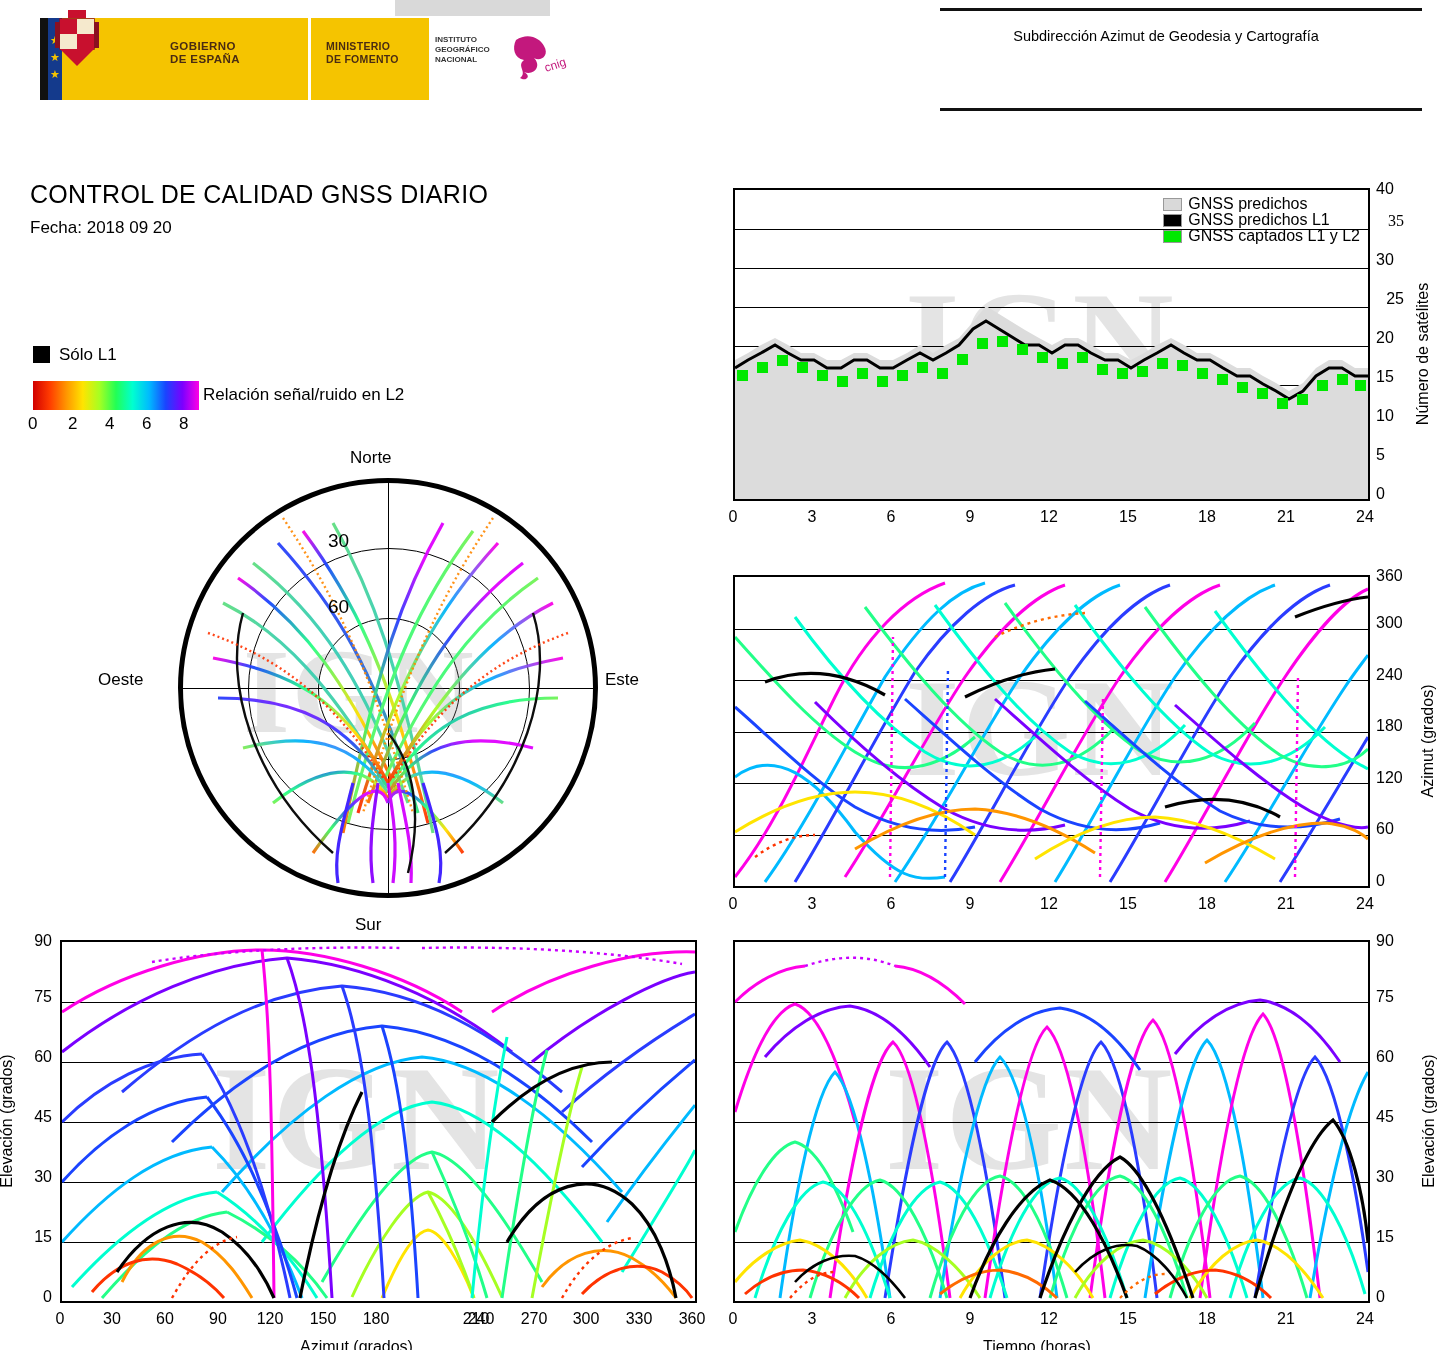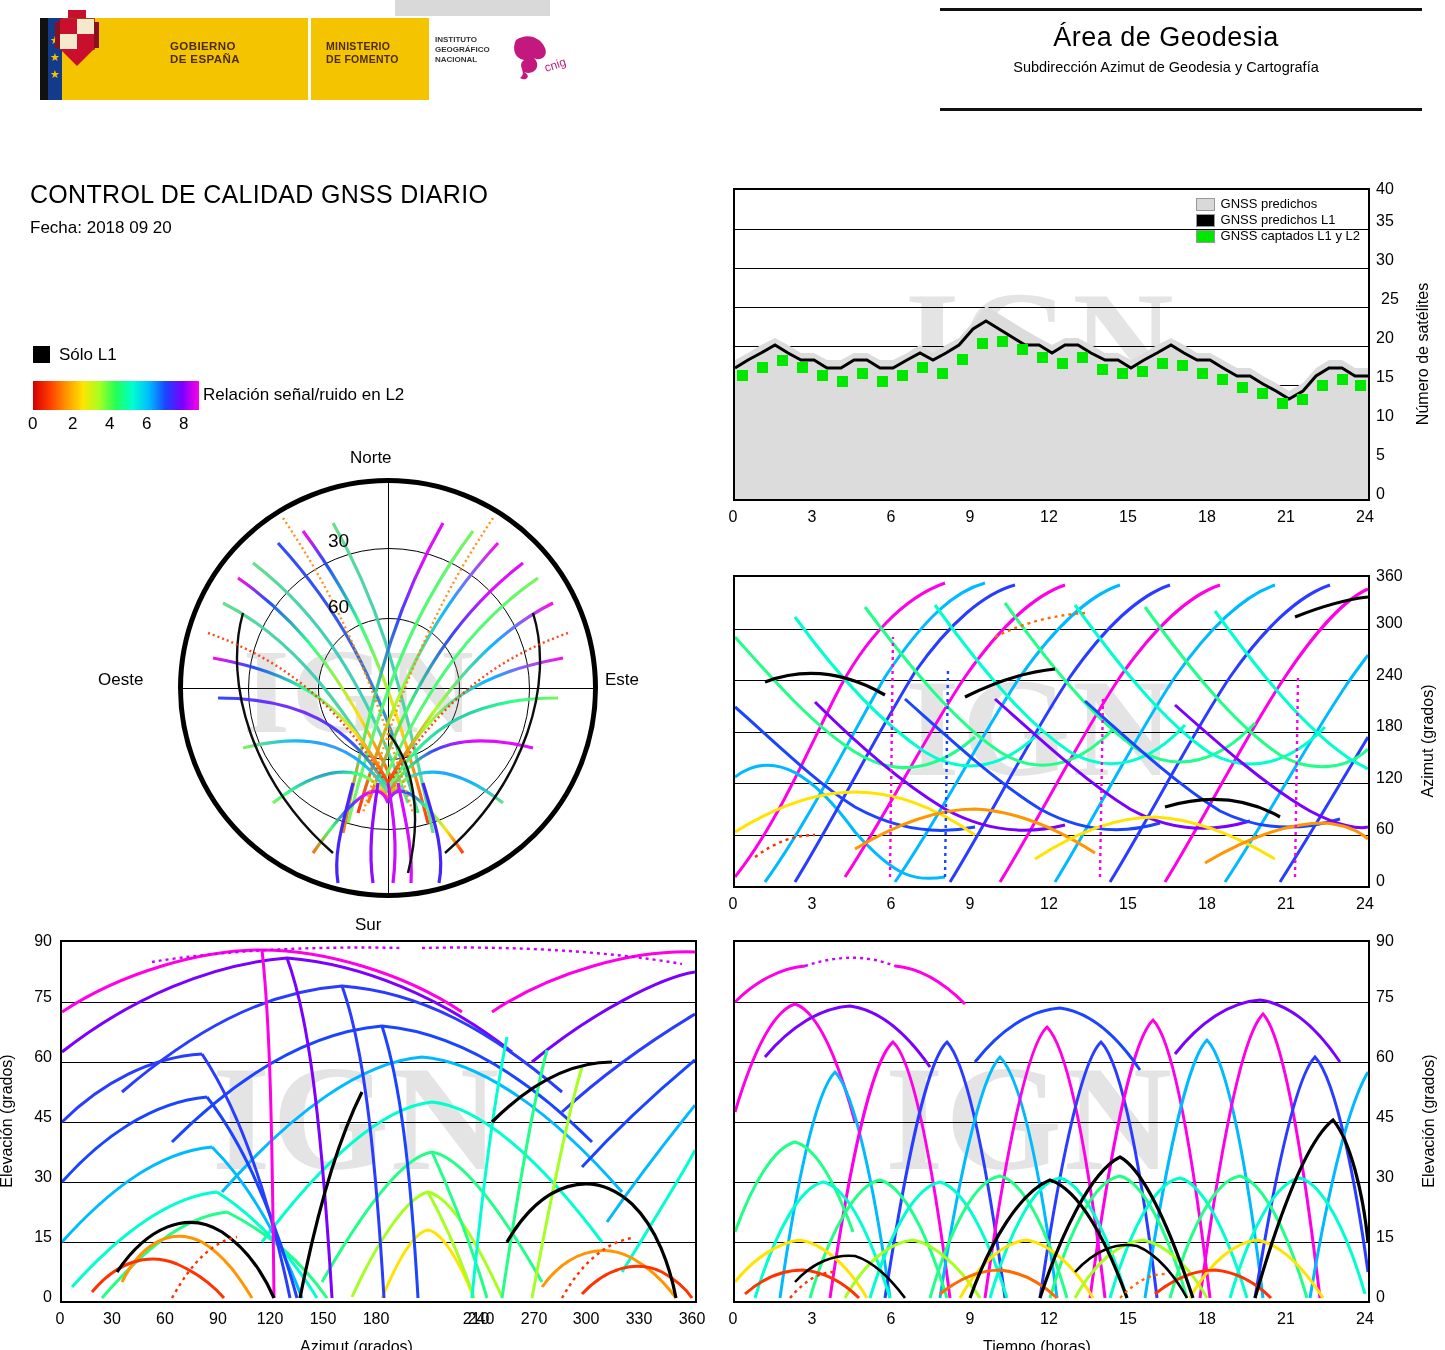--- a/index.html
+++ b/index.html
@@ -49,21 +49,21 @@
   
   #sky{left:150px;top:448px;width:480px;height:495px;}
   #sky .disc{position:absolute;left:28px;top:30px;width:420px;height:420px;border:5px solid #000;border-radius:50%;box-sizing:border-box;overflow:hidden;background:#fff;}
   #sky .c30{position:absolute;left:50%;top:50%;width:280px;height:280px;margin-left:-140px;margin-top:-140px;border:1px solid #000;border-radius:50%;}
   #sky .c60{position:absolute;left:50%;top:50%;width:140px;height:140px;margin-left:-70px;margin-top:-70px;border:1px solid #000;border-radius:50%;}
   #sky .vline{position:absolute;left:50%;top:0;bottom:0;width:1px;background:#000;}
   #sky .hline{position:absolute;top:50%;left:0;right:0;height:1px;background:#000;}
   #sky .cardinal{position:absolute;font-size:17px;}
 
   
-  #satlegend{position:absolute;right:8px;top:6px;font-size:13px;line-height:16px;}
+  #satlegend{position:absolute;right:8px;top:6px;font-size:16px;line-height:16px;}
   #satlegend .row{display:flex;align-items:center;gap:6px;}
   #satlegend .sw{width:17px;height:11px;display:inline-block;border:1px solid #999;}
 </style>
 </head>
 <body>
 
 <div class="abs" id="logo-band">
   <div class="grey"></div>
   <div class="blackbar"></div>
   <div class="flag">
@@ -88,21 +88,20 @@
   <div id="ign-text">INSTITUTO<br>GEOGRÁFICO<br>NACIONAL</div>
   <svg id="cnig-logo" viewBox="0 0 75 52">
     <path d="M6 8 C18 0 30 6 34 14 C40 24 30 30 24 26 C32 34 24 44 14 40 C22 44 16 50 10 46 C18 40 6 34 14 28 C4 26 2 16 6 8 Z" fill="#c3187d"></path>
     <text x="36" y="40" font-family="Liberation Sans, sans-serif" font-size="12" fill="#c3187d" transform="rotate(-18 36 40)">cnig</text>
   </svg>
 </div>
 
 <div class="abs" id="hr-top"></div>
 <div class="abs" id="hr-bot"></div>
 <div class="abs" id="area-title">
-  <div class="t1">Área de Geodesia</div>
   <div class="t2">Subdirección Azimut de Geodesia y Cartografía</div>
 </div>
 
 <div class="abs" id="info">
   <div class="h">CONTROL DE CALIDAD GNSS DIARIO</div>
   <div class="l">Fecha: 2018 09 20</div>
 </div>
 
 <div class="abs" id="onlyL1">
   <span class="sw"></span><span>Sólo L1</span>
@@ -293,23 +292,23 @@
   <div class="tick" style="left:1187px;top:508px;width:40px;">18</div>
   <div class="tick" style="left:1266px;top:508px;width:40px;">21</div>
   <div class="tick" style="left:1345px;top:508px;width:40px;">24</div>
 </div>
 <div class="abs">
   <div class="tick" style="left:1376px;top:485px;width:28px;text-align:left;">0</div>
   <div class="tick" style="left:1376px;top:446px;width:28px;text-align:left;">5</div>
   <div class="tick" style="left:1376px;top:407px;width:28px;text-align:left;">10</div>
   <div class="tick" style="left:1376px;top:368px;width:28px;text-align:left;">15</div>
   <div class="tick" style="left:1376px;top:329px;width:28px;text-align:left;">20</div>
-  <div class="tick" style="left:1376px;top:290px;width:28px;text-align:center;">25</div>
+  <div class="tick" style="left:1376px;top:290px;width:28px;text-align:right;">25</div>
   <div class="tick" style="left:1376px;top:251px;width:28px;text-align:left;">30</div>
-  <div class="tick" style="left:1376px;top:212px;width:28px;text-align:left;">35</div>
+  <div class="tick" style="left:1376px;top:212px;width:28px;text-align:right;font-family:Liberation Serif, serif;">35</div>
   <div class="tick" style="left:1376px;top:180px;width:28px;text-align:left;">40</div>
 </div>
 <div class="ylab-rot" style="left:1352px;top:345px;">Número de satélites</div>
 
 <div class="frame" id="azframe" style="left:733px;top:575px;width:637px;height:313px;">
   <div class="watermark" style="left:170px;top:70px;font-size:140px;">IGN</div>
   <div class="gridline" style="top:51.5px;"></div>
   <div class="gridline" style="top:103px;"></div>
   <div class="gridline" style="top:154.5px;"></div>
   <div class="gridline" style="top:206px;"></div>

